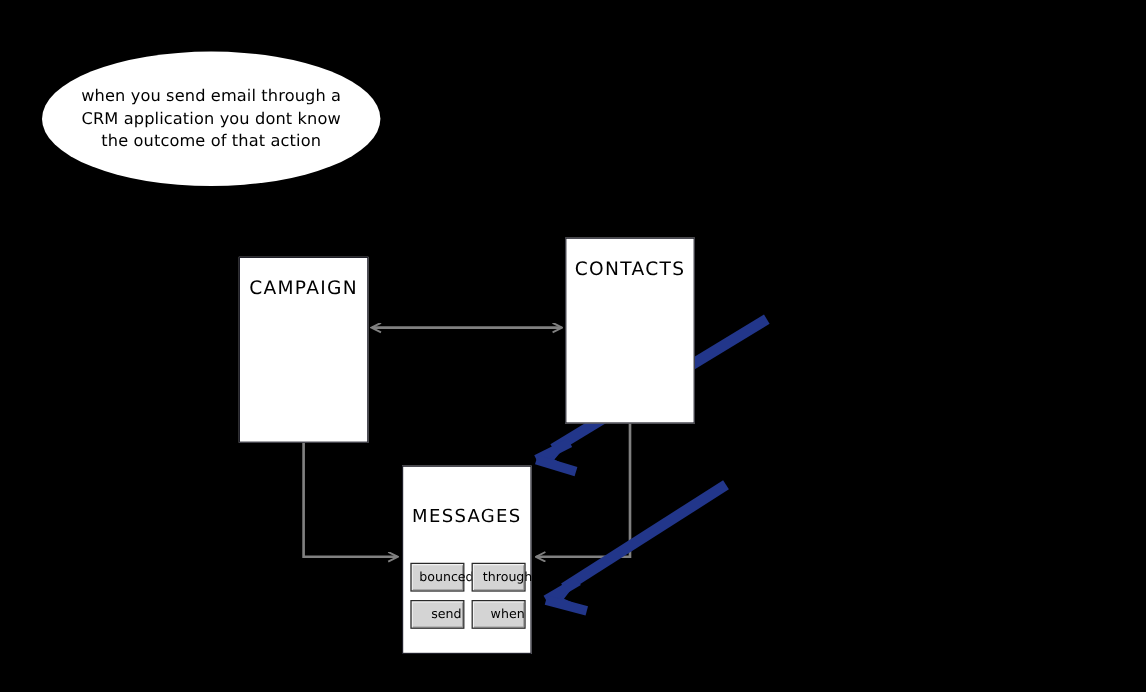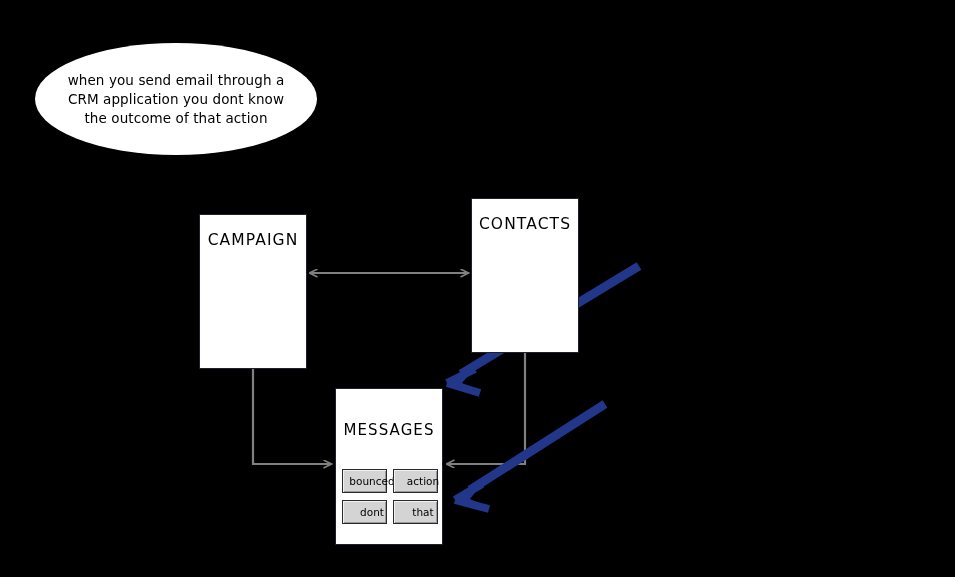--- a/index.html
+++ b/index.html
@@ -166,19 +166,19 @@
   </div>
 
   <div class="box" id="box-contacts">
     <div class="box-title">CONTACTS</div>
   </div>
 
   <div class="box" id="box-messages">
     <div class="box-title">MESSAGES</div>
     <div class="btn-grid">
       <div class="status-btn">bounced</div>
-      <div class="status-btn">action</div>
-      <div class="status-btn">dont</div>
-      <div class="status-btn">that</div>
+      <div class="status-btn">through</div>
+      <div class="status-btn">send</div>
+      <div class="status-btn">when</div>
     </div>
   </div>
 
 </div>
 
 </body></html>

